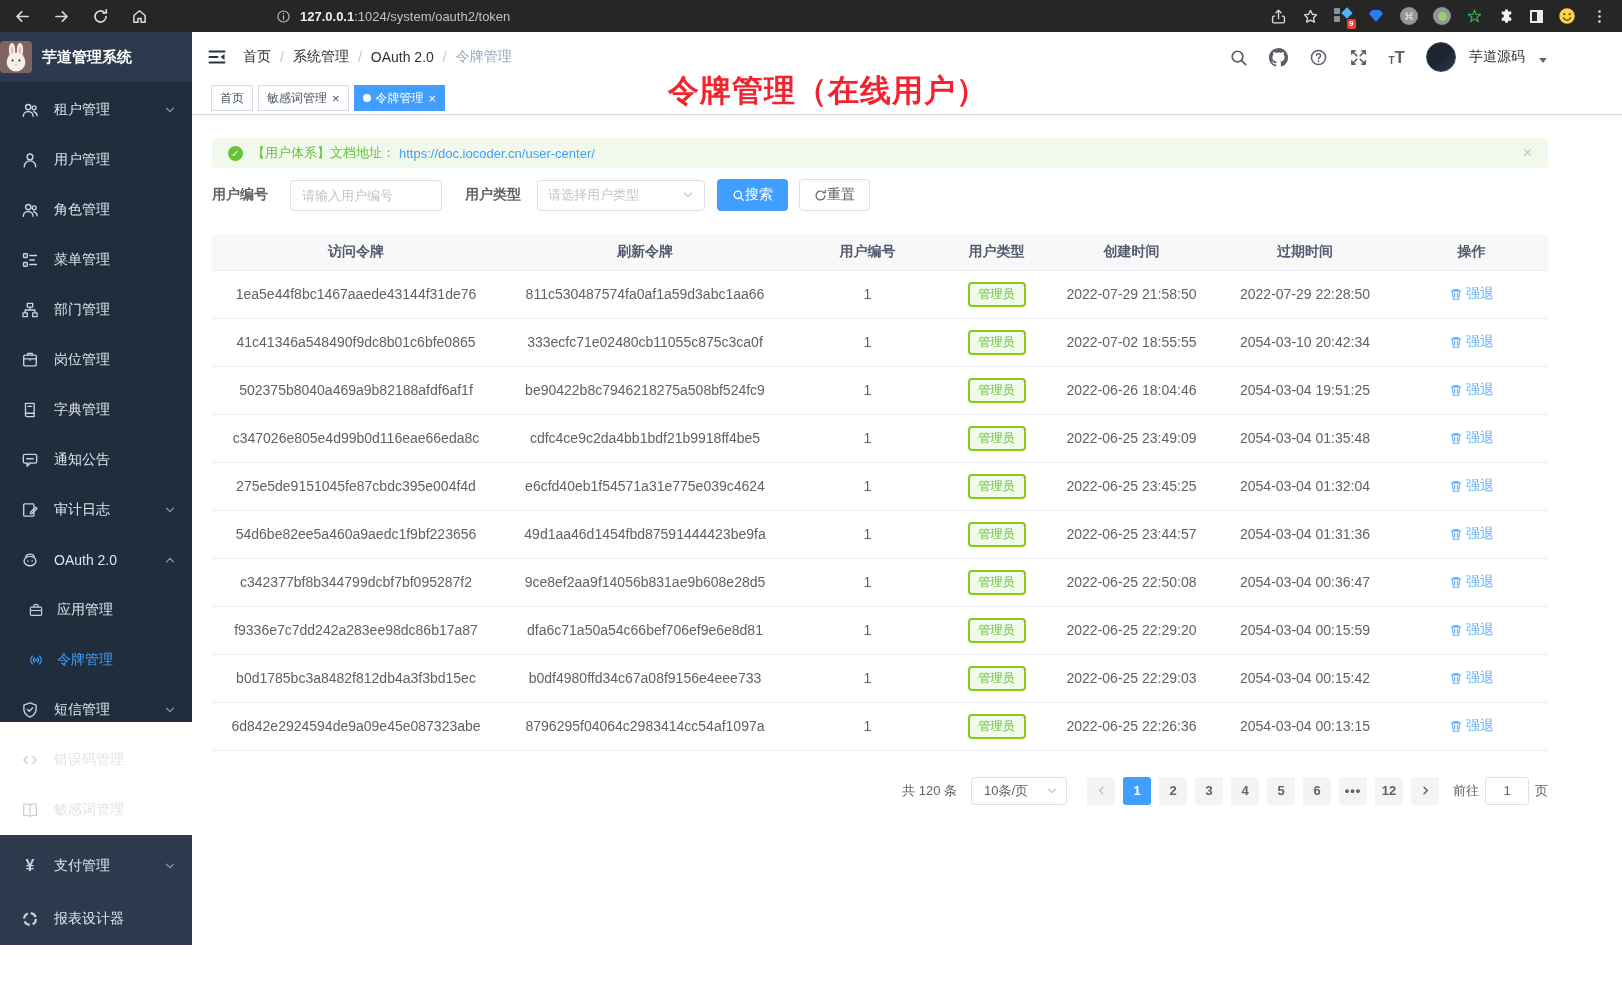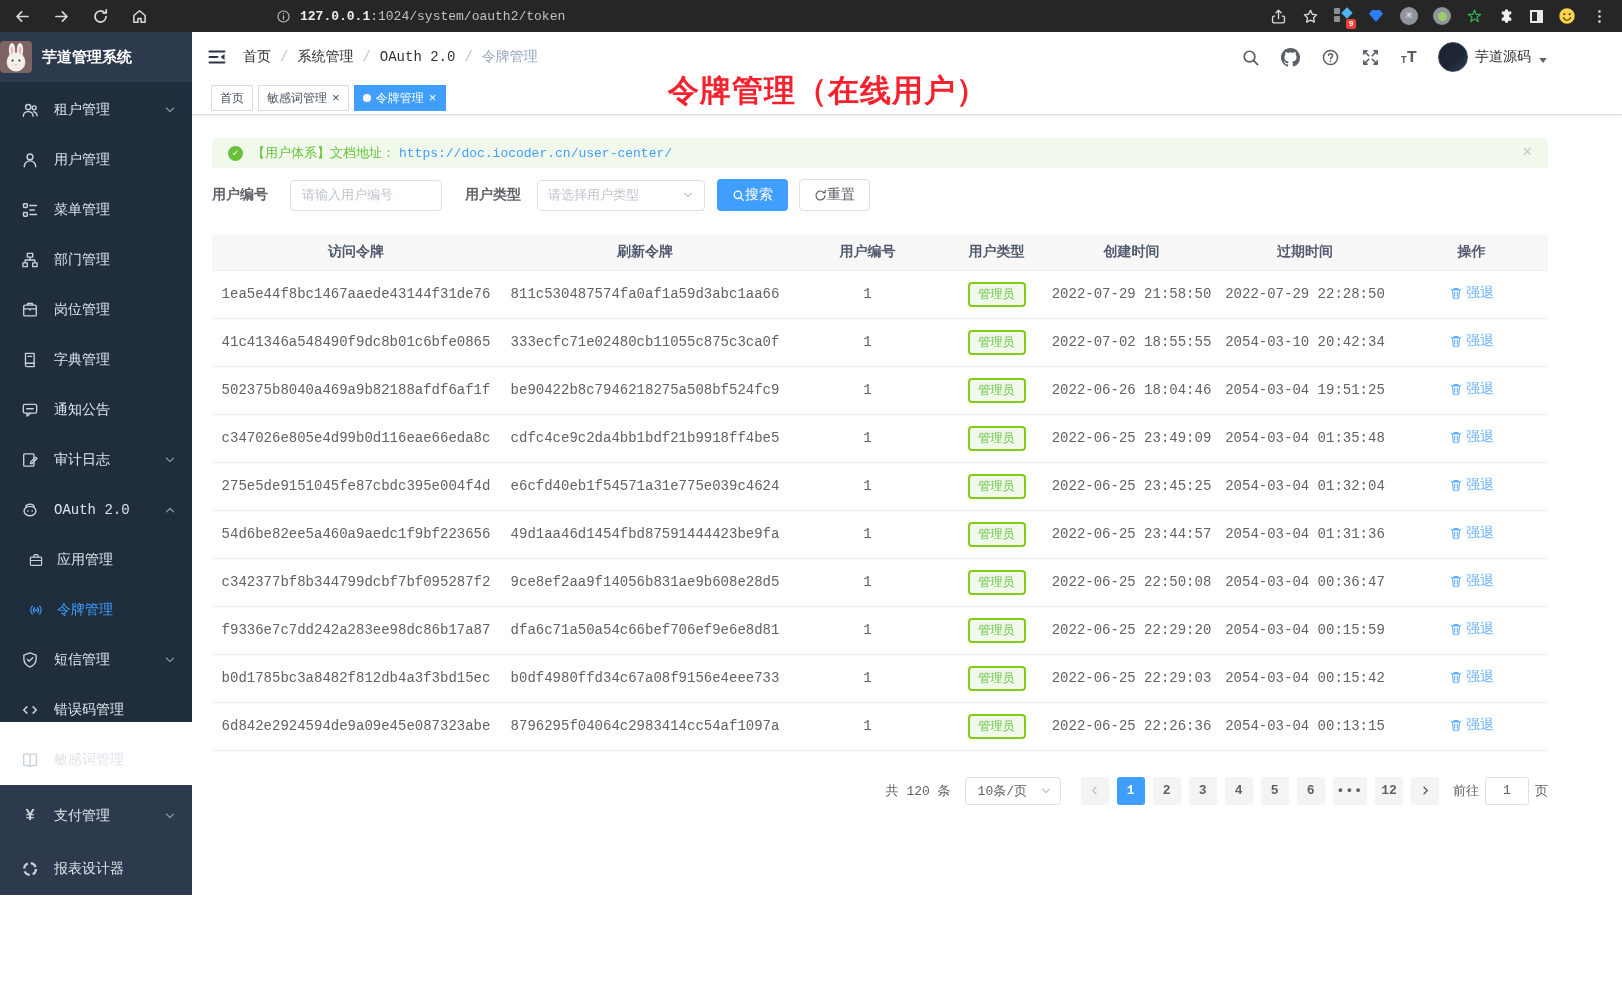--- a/index.html
+++ b/index.html
@@ -1,18 +1,18 @@
 <!DOCTYPE html>
 <html><head>
 <meta charset="utf-8">
 <style>
   *{margin:0;padding:0;box-sizing:border-box;}
   html,body{width:1622px;height:982px;overflow:hidden;}
   body{font-family:"Liberation Sans","DejaVu Sans",sans-serif;background:#fff;}
-  .screen{position:relative;width:1622px;height:722px;display:flex;flex-direction:column;font-family:Liberation Mono, monospace;}
+  .screen{position:relative;width:1622px;height:722px;display:flex;flex-direction:column;}
 
   
   .browser-bar{height:32px;background:#262626;display:flex;align-items:center;padding:0 14px;color:#d8dadd;flex-shrink:0;}
   .bnav{display:flex;align-items:center;gap:22px;}
   .bicon{width:17px;height:17px;display:inline-flex;cursor:pointer;}
   .bicon svg{width:100%;height:100%;display:block;}
   .url{display:flex;align-items:center;gap:9px;margin-left:128px;font-size:13px;white-space:nowrap;}
   .url .bicon{width:15px;height:15px;color:#bdc1c6;}
   .url-host{color:#eceef0;font-weight:700;}
   .url-path{color:#bdc1c6;}
@@ -58,21 +58,21 @@
   .hamburger svg{width:100%;height:100%;}
   .breadcrumb{display:flex;align-items:center;gap:9px;font-size:14px;color:#303133;}
   .bc-sep{color:#c0c4cc;}
   .bc-item.last{color:#97a8be;}
   .topbar-right{margin-left:auto;display:flex;align-items:center;gap:21px;color:#5a5e66;}
   .tb-icon{width:19px;height:19px;display:inline-flex;cursor:pointer;}
   .tb-icon svg{width:100%;height:100%;display:block;}
   .fontsize-icon{display:inline-flex;align-items:flex-end;cursor:pointer;font-weight:600;color:#5a5e66;line-height:1;}
   .fs-small{font-size:10px;}
   .fs-big{font-size:17px;}
-  .profile{display:flex;align-items:center;gap:7px;cursor:pointer;}
+  .profile{display:flex;align-items:center;gap:13px;cursor:pointer;}
   .avatar{width:30px;height:30px;border-radius:50%;background:linear-gradient(135deg,#1c2531 55%,#2c3d55);border:1px solid #39485e;}
   .username{font-size:14px;color:#303133;}
   .caret{width:10px;height:10px;color:#606266;display:inline-flex;margin-top:6px;}
   .caret svg{width:100%;height:100%;}
 
   .tabsbar{height:33px;display:flex;align-items:center;padding:0 19px;border-bottom:1px solid #d8dce5;box-shadow:0 1px 3px rgba(0,21,41,.08);flex-shrink:0;}
   .tag{height:26px;display:inline-flex;align-items:center;gap:5px;padding:0 8px;border:1px solid #d8dce5;background:#fff;color:#495060;font-size:12px;margin-right:5px;cursor:pointer;white-space:nowrap;}
   .tag.active{background:#409eff;border-color:#409eff;color:#fff;}
   .tag-dot{width:8px;height:8px;border-radius:50%;background:#fff;display:inline-block;}
   .tag-close{font-size:13px;line-height:1;font-style:normal;cursor:pointer;}
@@ -249,20 +249,31 @@
             </span>
           </div>
           <div class="menu-item">
             <span class="mi-icon">
               <svg viewBox="0 0 20 20" fill="none" stroke="currentColor" stroke-width="1.6" stroke-linecap="round">
                 <circle cx="10" cy="6.6" r="3.2"></circle>
                 <path d="M3.6 17.4c0-3.5 2.9-6.4 6.4-6.4s6.4 2.9 6.4 6.4"></path>
               </svg>
             </span>
             <span class="mi-label">用户管理</span>
+          </div>
+          <div class="menu-item">
+            <span class="mi-icon">
+              <svg viewBox="0 0 20 20" fill="none" stroke="currentColor" stroke-width="1.6" stroke-linecap="round">
+                <circle cx="8" cy="6.8" r="2.9"></circle>
+                <path d="M2.6 17c0-3 2.4-5.4 5.4-5.4s5.4 2.4 5.4 5.4"></path>
+                <circle cx="14.6" cy="7.6" r="2.2"></circle>
+                <path d="M14.2 11.9c2.1.5 3.6 2.4 3.6 4.6"></path>
+              </svg>
+            </span>
+            <span class="mi-label">角色管理</span>
           </div>
           <div class="menu-item">
             <span class="mi-icon">
               <svg viewBox="0 0 20 20" fill="none" stroke="currentColor" stroke-width="1.6" stroke-linecap="round" stroke-linejoin="round">
                 <rect x="2.8" y="3" width="4.2" height="4.2" rx="0.8"></rect>
                 <path d="M9.8 5.1h7.4M9.8 14.9h7.4M9.8 10h5"></path>
                 <rect x="2.8" y="12.8" width="4.2" height="4.2" rx="0.8"></rect>
               </svg>
             </span>
             <span class="mi-label">菜单管理</span>

